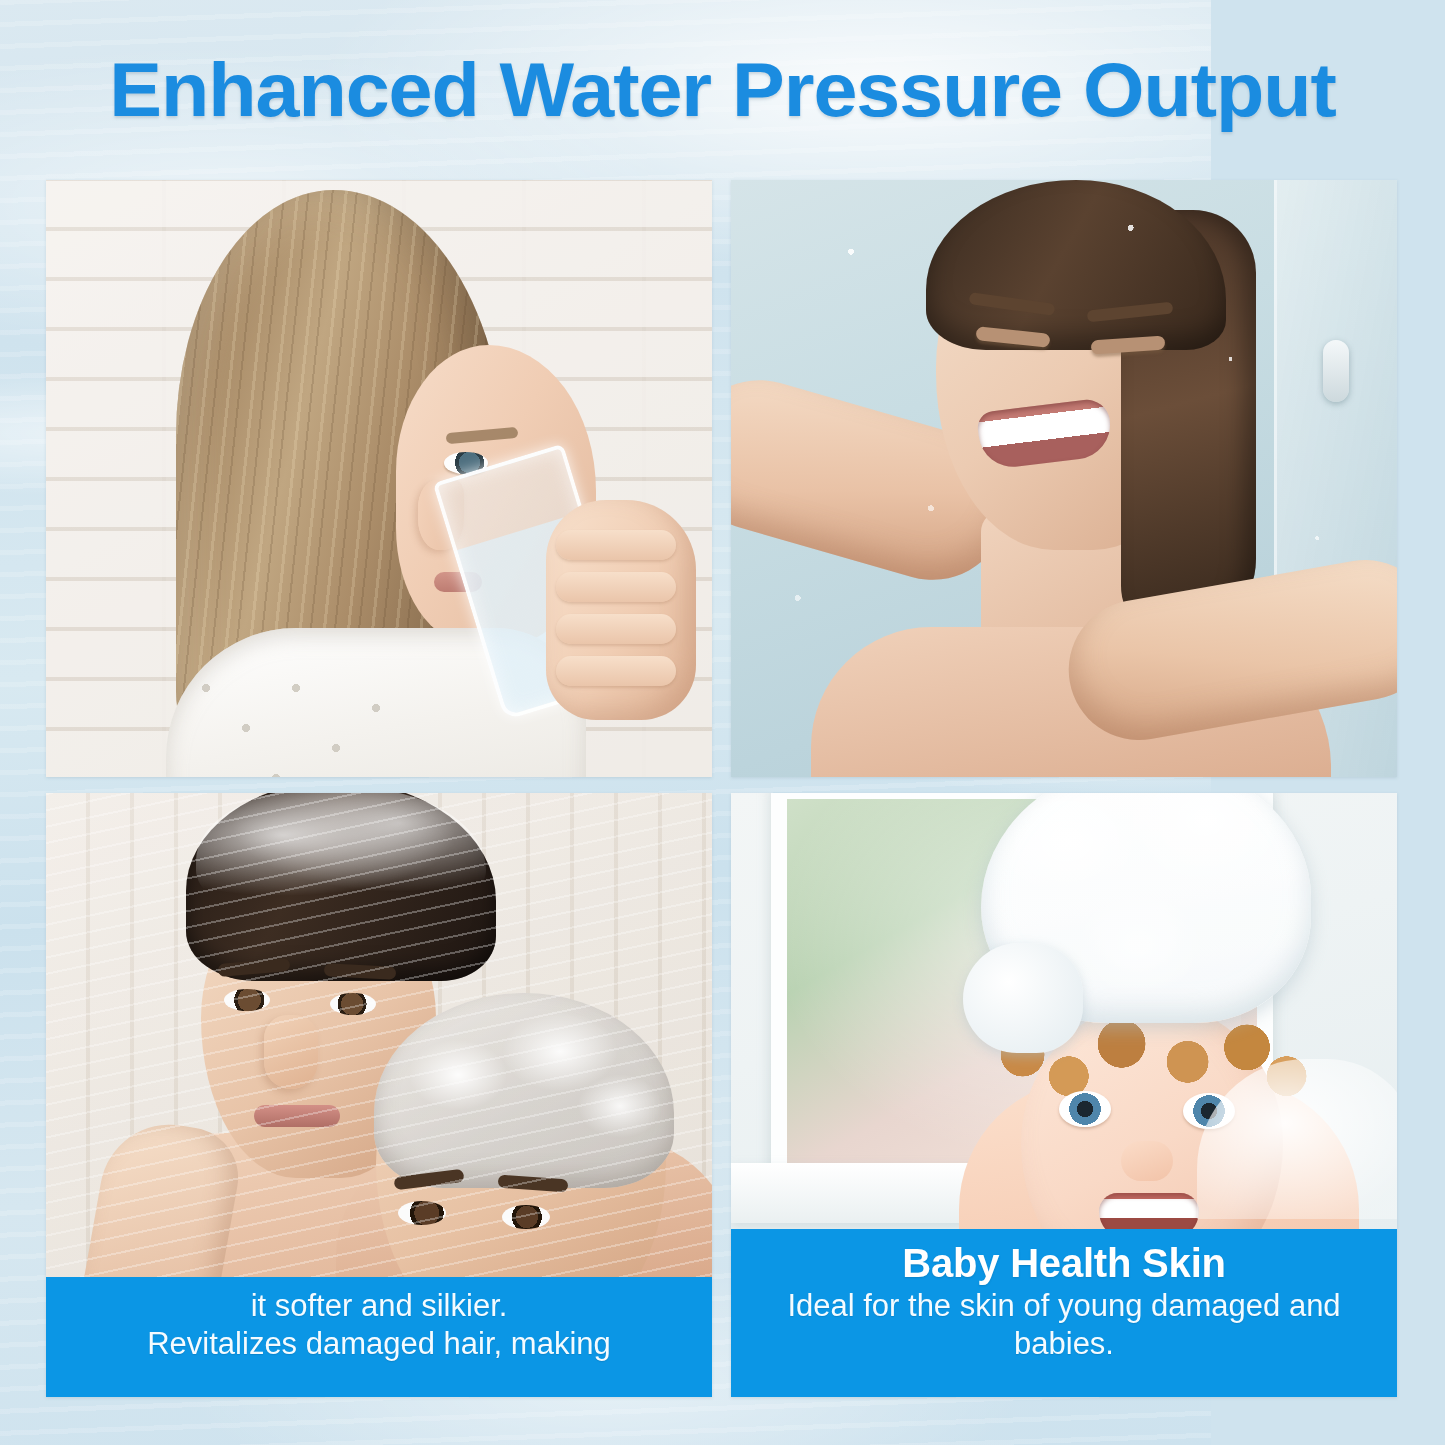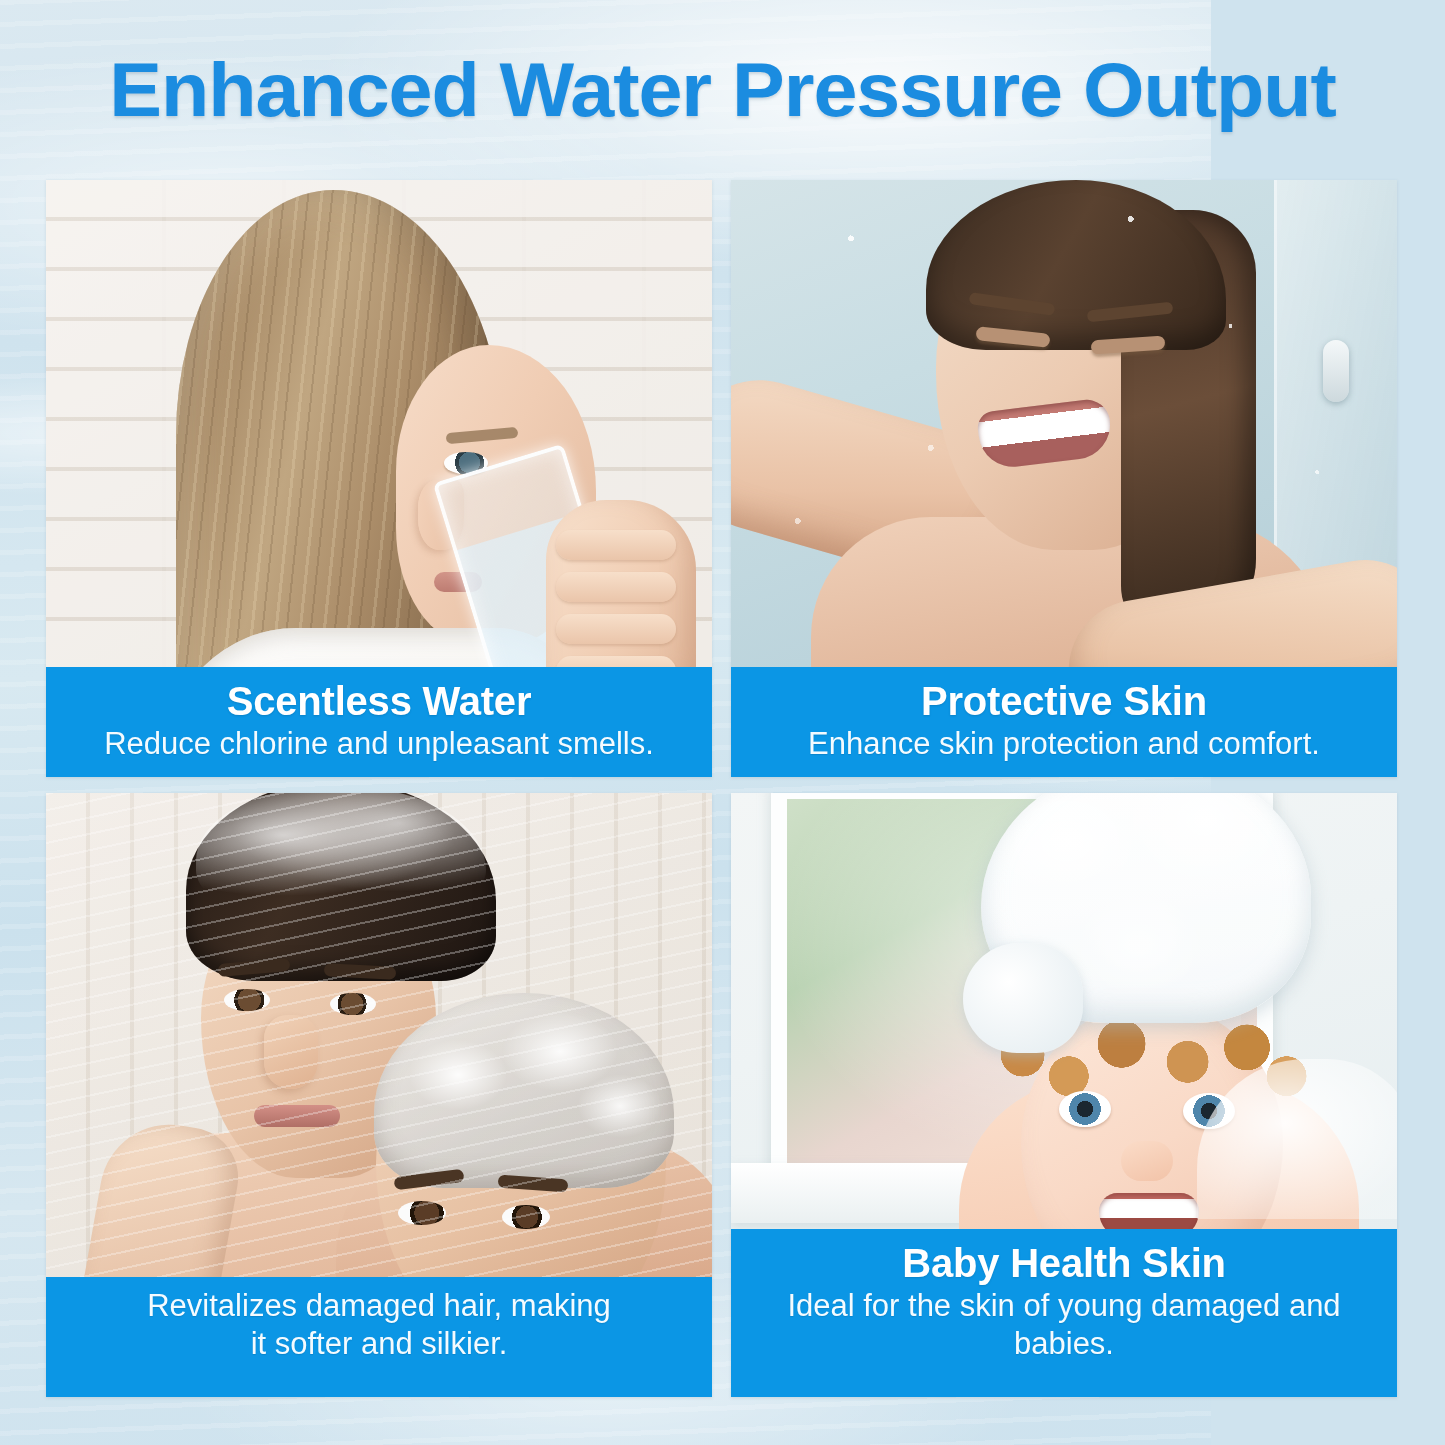--- a/index.html
+++ b/index.html
@@ -345,47 +345,39 @@
         <div class="lip"></div>
         <div class="shirt"></div>
         <div class="shirt-dots"></div>
         <div class="glass"></div>
         <div class="hand"></div>
         <div class="finger" style="top:350px"></div>
         <div class="finger" style="top:392px"></div>
         <div class="finger" style="top:434px"></div>
         <div class="finger" style="top:476px"></div>
       </div>
-      <div class="caption">
-        <div class="cap-title">Scentless Water</div>
-        <div class="cap-sub">Reduce chlorine and unpleasant smells.</div>
-      </div>
     </div>
 
     <div class="card">
       <div class="photo p2">
         <div class="door"></div>
         <div class="handle"></div>
         <div class="armL"></div>
         <div class="neck"></div>
         <div class="shoulder"></div>
         <div class="head"></div>
         <div class="hairside"></div>
         <div class="hairtop"></div>
         <div class="browL"></div>
         <div class="browR"></div>
         <div class="eyeL"></div>
         <div class="eyeR"></div>
         <div class="mouth"></div>
         <div class="armR"></div>
         <div class="drops"></div>
-      </div>
-      <div class="caption">
-        <div class="cap-title">Protective Skin</div>
-        <div class="cap-sub">Enhance skin protection and comfort.</div>
       </div>
     </div>
 
     <div class="card">
       <div class="photo p3">
         <div class="wall"></div>
         <div class="mBody"></div>
         <div class="mFace"></div>
         <div class="mHair"></div>
         <div class="mHair-lather"></div>
@@ -400,22 +392,22 @@
         <div class="wHead"></div>
         <div class="wLather"></div>
         <div class="wBrowL"></div>
         <div class="wBrowR"></div>
         <div class="wEyeL"></div>
         <div class="wEyeR"></div>
 
         <div class="spray"></div>
       </div>
       <div class="caption tall">
+        <div class="cap-sub">it softer and silkier.</div>
         <div class="cap-sub">Revitalizes damaged hair, making</div>
-        <div class="cap-sub">it softer and silkier.</div>
       </div>
     </div>
 
     <div class="card">
       <div class="photo p4">
         <div class="window"></div>
         <div class="window-glow"></div>
         <div class="sill"></div>
         <div class="bBody"></div>
         <div class="bFace"></div>

